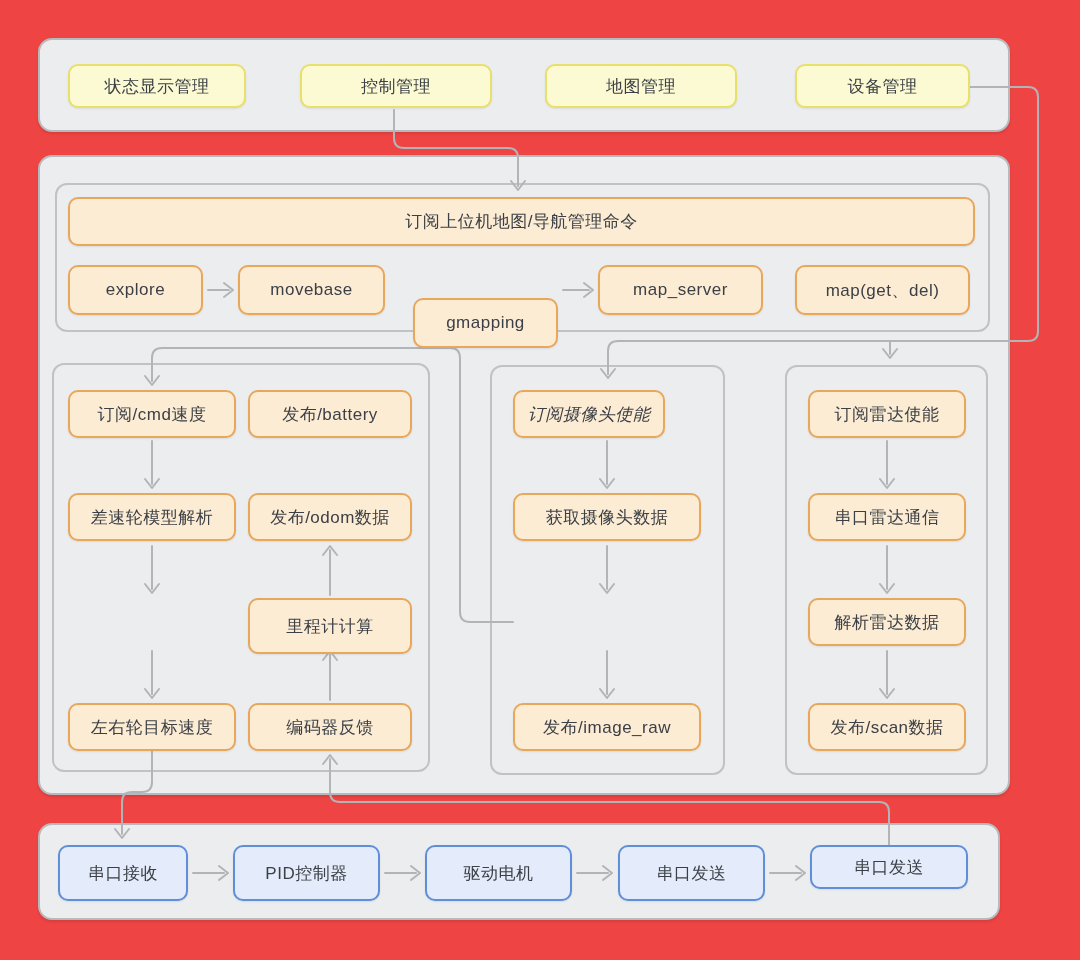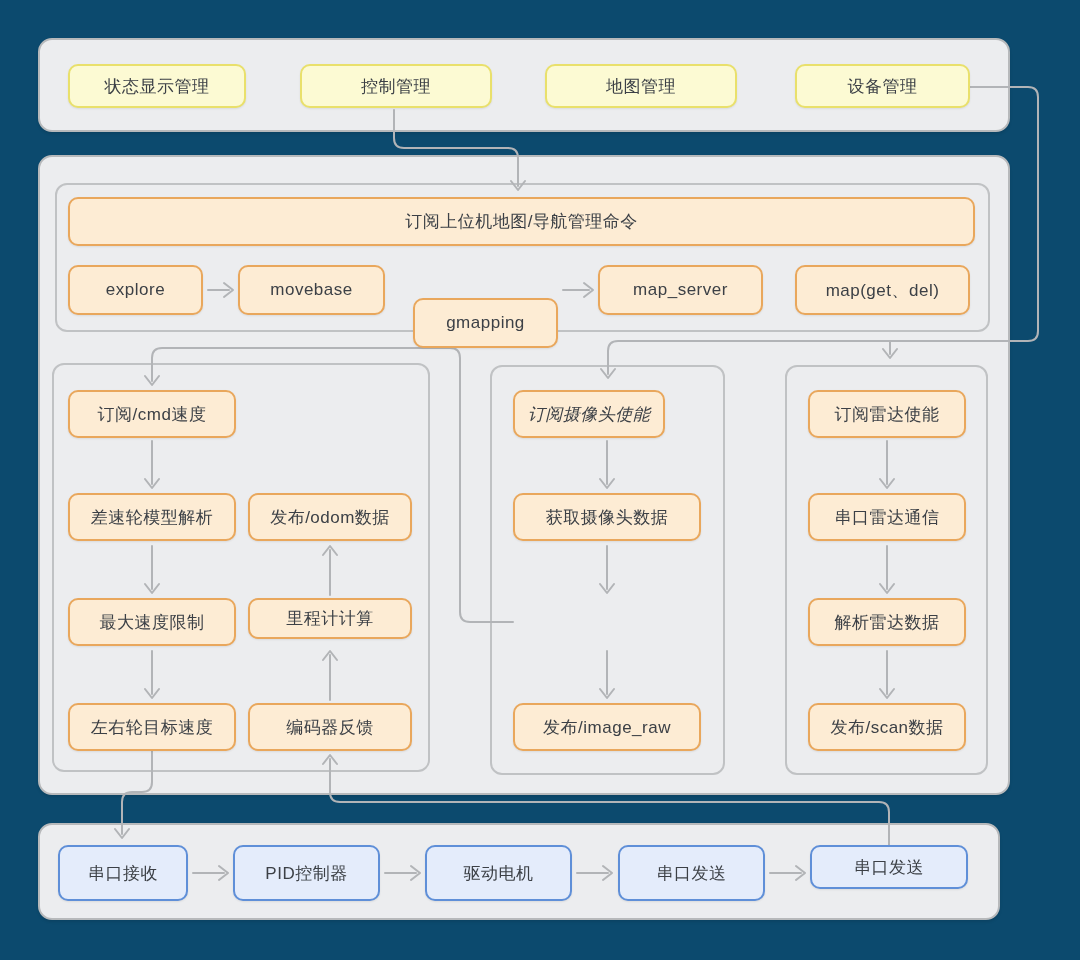--- a/index.html
+++ b/index.html
@@ -4,21 +4,21 @@
 <style>
   :root{
     --panel-fill:#ecedef; --panel-border:#b7b9bb;
     --yellow-fill:#fcfad3; --yellow-border:#e9e06b;
     --orange-fill:#fdecd4; --orange-border:#e9a75c;
     --blue-fill:#e4ecfb; --blue-border:#5f8fd8;
     --line:#b2b4b7; --text:#3c4046;
   }
   html,body{margin:0;padding:0;background:#ffffff;}
   #canvas{
-    position:relative;width:1080px;height:960px;background:#0c4a6e;
+    position:relative;width:1080px;height:960px;background:#ef4444;
     font-family:"Liberation Sans","DejaVu Sans",sans-serif;color:var(--text);
     overflow:hidden;
   }
   .panel{
     position:absolute;background:var(--panel-fill);
     border:2px solid var(--panel-border);border-radius:14px;
     box-shadow:0 2px 3px rgba(0,0,0,.10);box-sizing:border-box;
   }
   .subpanel{
     position:absolute;background:transparent;
@@ -70,25 +70,25 @@
 
   <div class="node orange" style="left:68px;top:197px;width:907px;height:49px;">订阅上位机地图/导航管理命令</div>
   <div class="node orange" style="left:68px;top:265px;width:135px;height:50px;">explore</div>
   <div class="node orange" style="left:238px;top:265px;width:147px;height:50px;">movebase</div>
   <div class="node orange" style="left:413px;top:265px;width:145px;height:50px;margin-top:33px;">gmapping</div>
   <div class="node orange" style="left:598px;top:265px;width:165px;height:50px;">map_server</div>
   <div class="node orange" style="left:795px;top:265px;width:175px;height:50px;text-align:right;">map(get、del)</div>
 
   <div class="node orange" style="left:68px;top:390px;width:168px;height:48px;">订阅/cmd速度</div>
   <div class="node orange" style="left:68px;top:493px;width:168px;height:48px;">差速轮模型解析</div>
-  <div class="node orange" style="left:68px;top:598px;width:168px;height:48px;">最大速度限制</div>
   <div class="node orange" style="left:68px;top:703px;width:168px;height:48px;">左右轮目标速度</div>
 
+  <div class="node orange" style="left:248px;top:390px;width:164px;height:48px;">发布/battery</div>
   <div class="node orange" style="left:248px;top:493px;width:164px;height:48px;text-align:right;">发布/odom数据</div>
-  <div class="node orange" style="left:248px;top:598px;width:164px;height:41px;text-align:right;">里程计计算</div>
+  <div class="node orange" style="left:248px;top:598px;width:164px;height:56px;text-align:right;">里程计计算</div>
   <div class="node orange" style="left:248px;top:703px;width:164px;height:48px;">编码器反馈</div>
 
   <div class="node orange" style="left:513px;top:390px;width:152px;height:48px;font-style:italic;">订阅摄像头使能</div>
   <div class="node orange" style="left:513px;top:493px;width:188px;height:48px;">获取摄像头数据</div>
   <div class="node orange" style="left:513px;top:703px;width:188px;height:48px;">发布/image_raw</div>
 
   <div class="node orange" style="left:808px;top:390px;width:158px;height:48px;">订阅雷达使能</div>
   <div class="node orange" style="left:808px;top:493px;width:158px;height:48px;">串口雷达通信</div>
   <div class="node orange" style="left:808px;top:598px;width:158px;height:48px;">解析雷达数据</div>
   <div class="node orange" style="left:808px;top:703px;width:158px;height:48px;">发布/scan数据</div>

